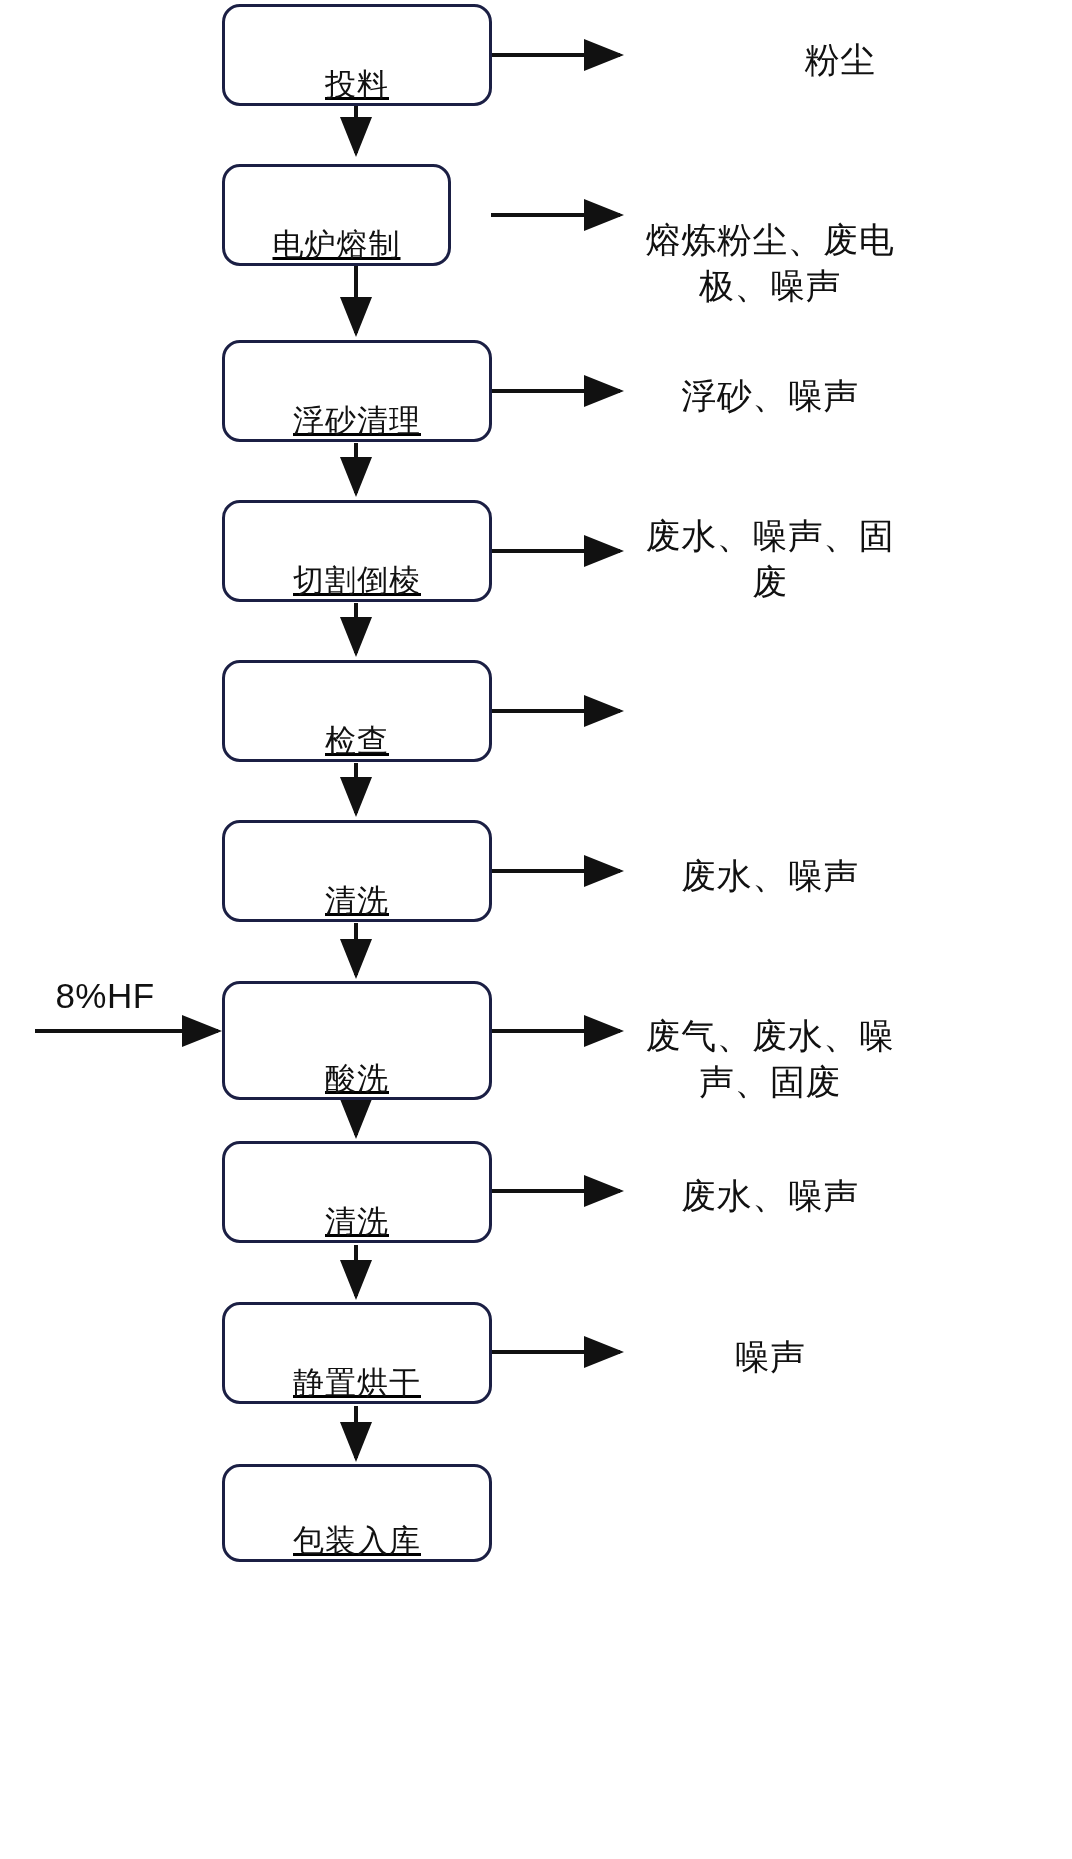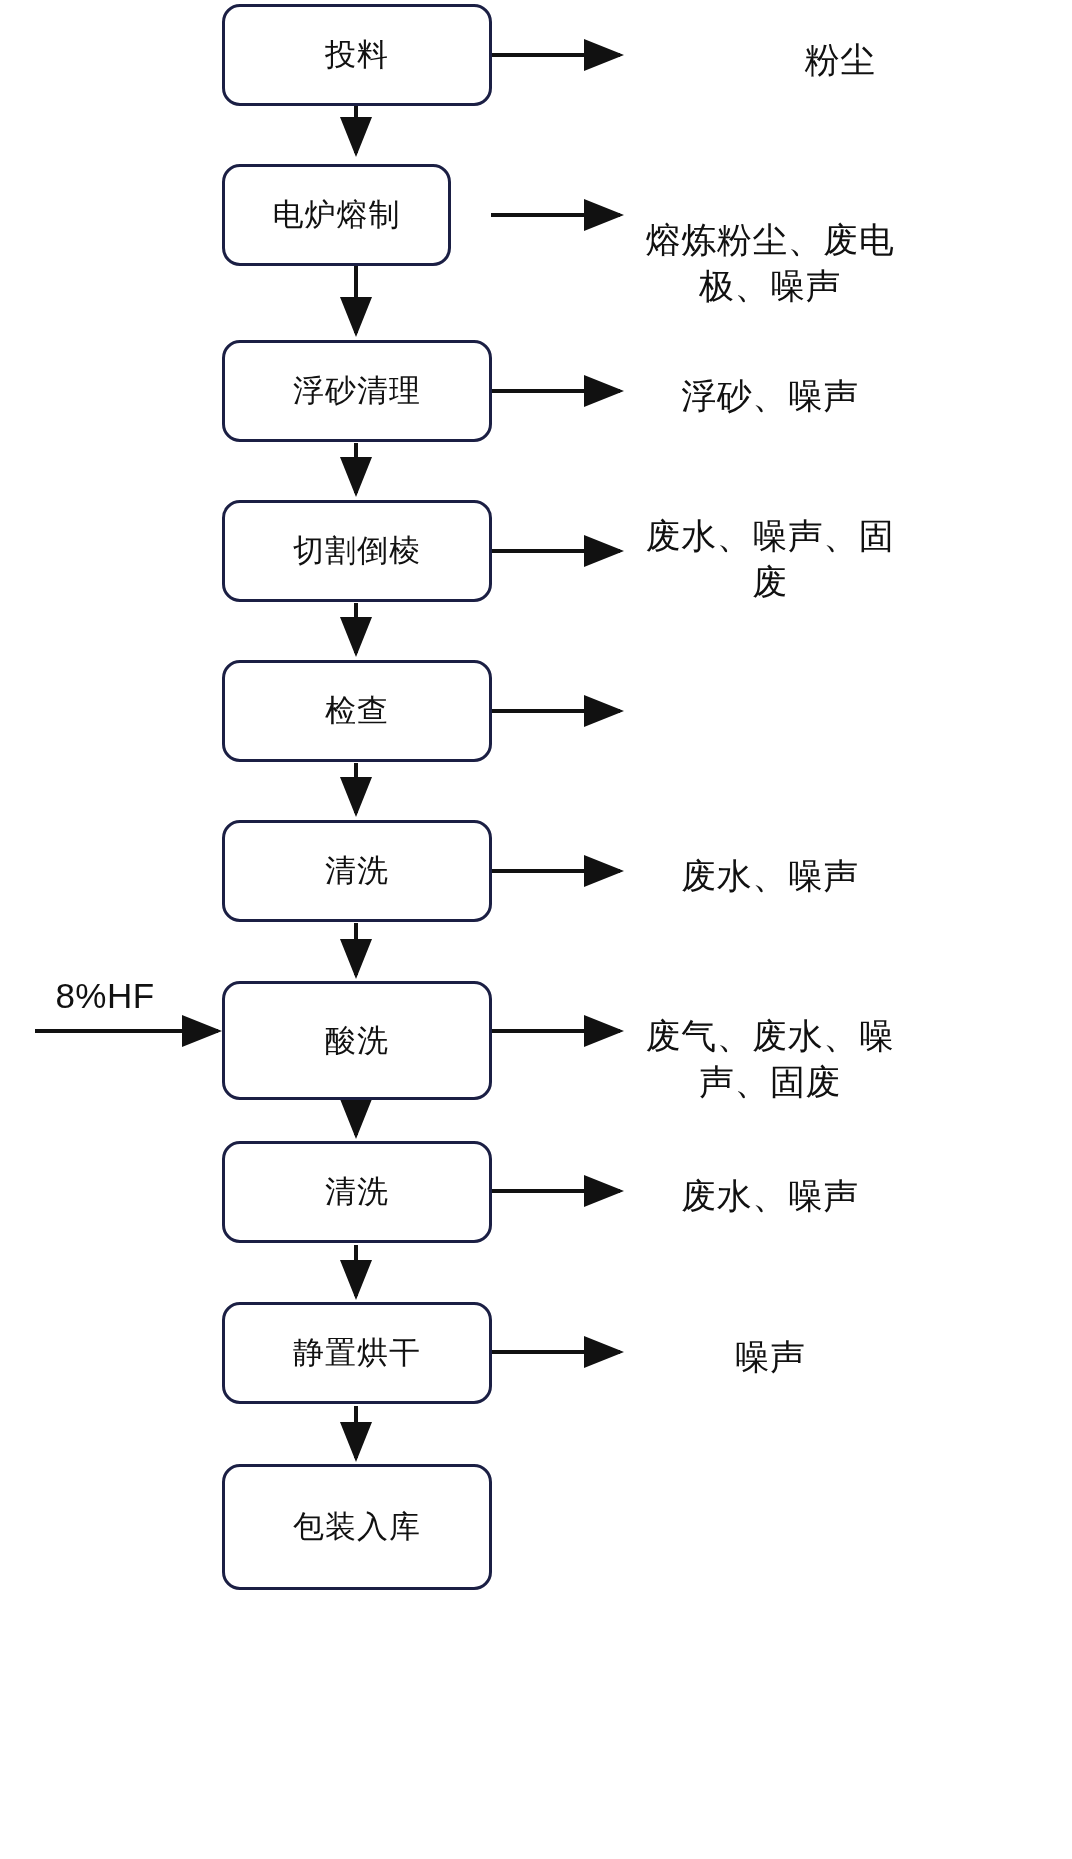--- a/index.html
+++ b/index.html
@@ -25,22 +25,23 @@
     height: 1859px;
     pointer-events: none;
   }
   .node {
     position: absolute;
     box-sizing: border-box;
     border: 3px solid #1b1f44;
     border-radius: 18px;
     background: #ffffff;
     display: flex;
-    align-items: center;
+    align-items: flex-end;
     justify-content: center;
+    text-decoration: underline;
   }
   .node-label {
     font-size: 31px;
     color: #111111;
     letter-spacing: 1px;
     line-height: 1.2;
     text-align: center;
     font-weight: 400;
   }
   .out-label {
@@ -123,21 +124,21 @@
   </div>
   <div class="node" style="left:222px; top:981px; width:270px; height:119px;">
     <span class="node-label">酸洗</span>
   </div>
   <div class="node" style="left:222px; top:1141px; width:270px; height:102px;">
     <span class="node-label">清洗</span>
   </div>
   <div class="node" style="left:222px; top:1302px; width:270px; height:102px;">
     <span class="node-label">静置烘干</span>
   </div>
-  <div class="node" style="left:222px; top:1464px; width:270px; height:126px;">
+  <div class="node" style="left:222px; top:1464px; width:270px; height:98px;">
     <span class="node-label">包装入库</span>
   </div>
 
   <div class="out-label" style="left:630px; top:37px; width:420px;">粉尘</div>
   <div class="out-label" style="left:630px; top:176px; width:280px;margin-top:41px;">熔炼粉尘、废电
 极、噪声</div>
   <div class="out-label" style="left:630px; top:373px; width:280px;">浮砂、噪声</div>
   <div class="out-label" style="left:630px; top:513px; width:280px;">废水、噪声、固
 废</div>
   <div class="out-label" style="left:630px; top:853px; width:280px;">废水、噪声</div>

